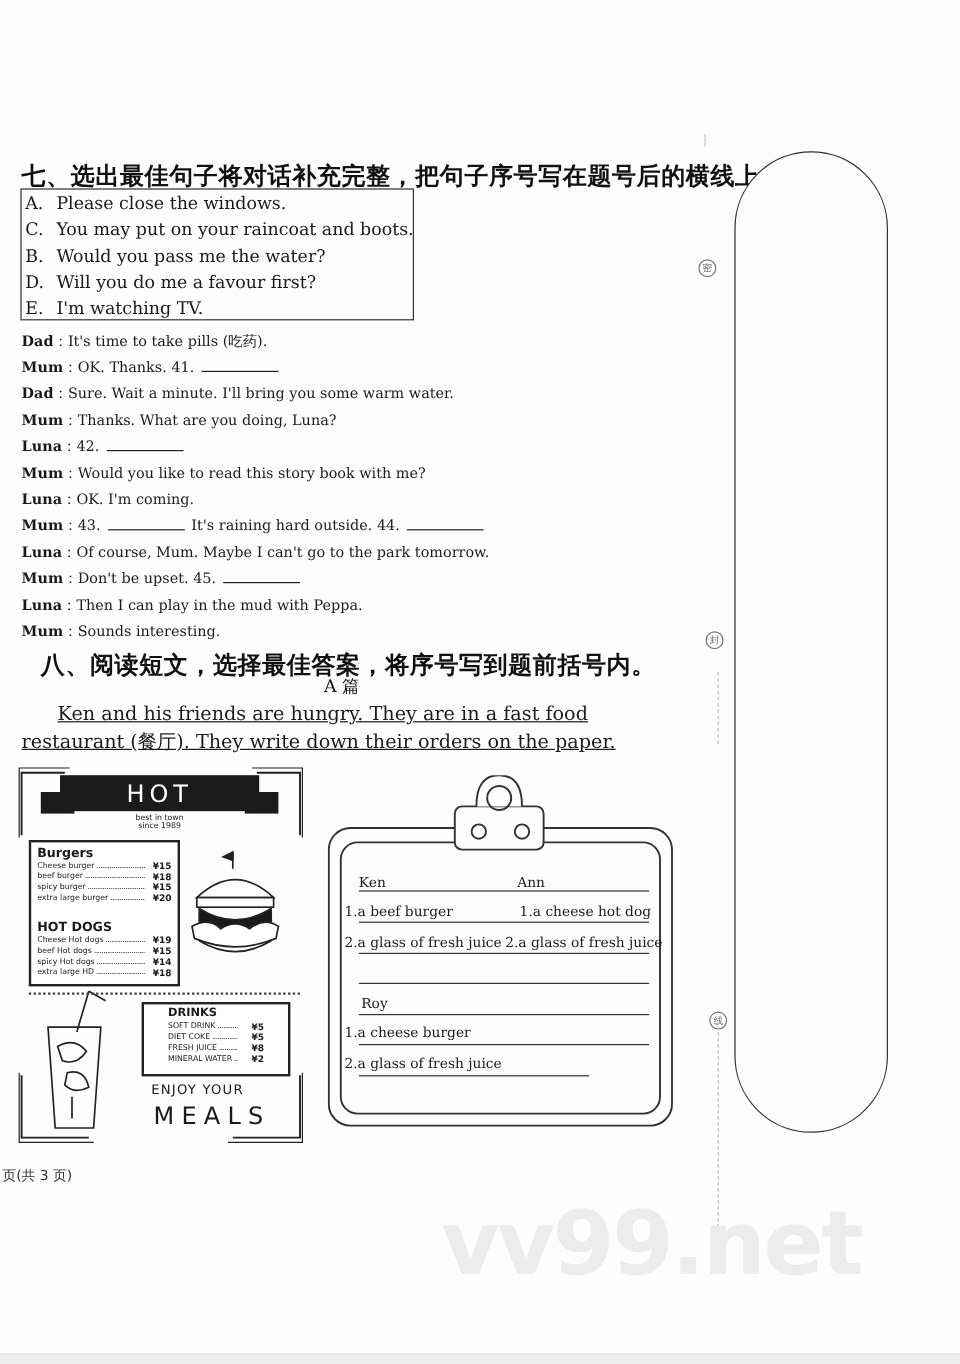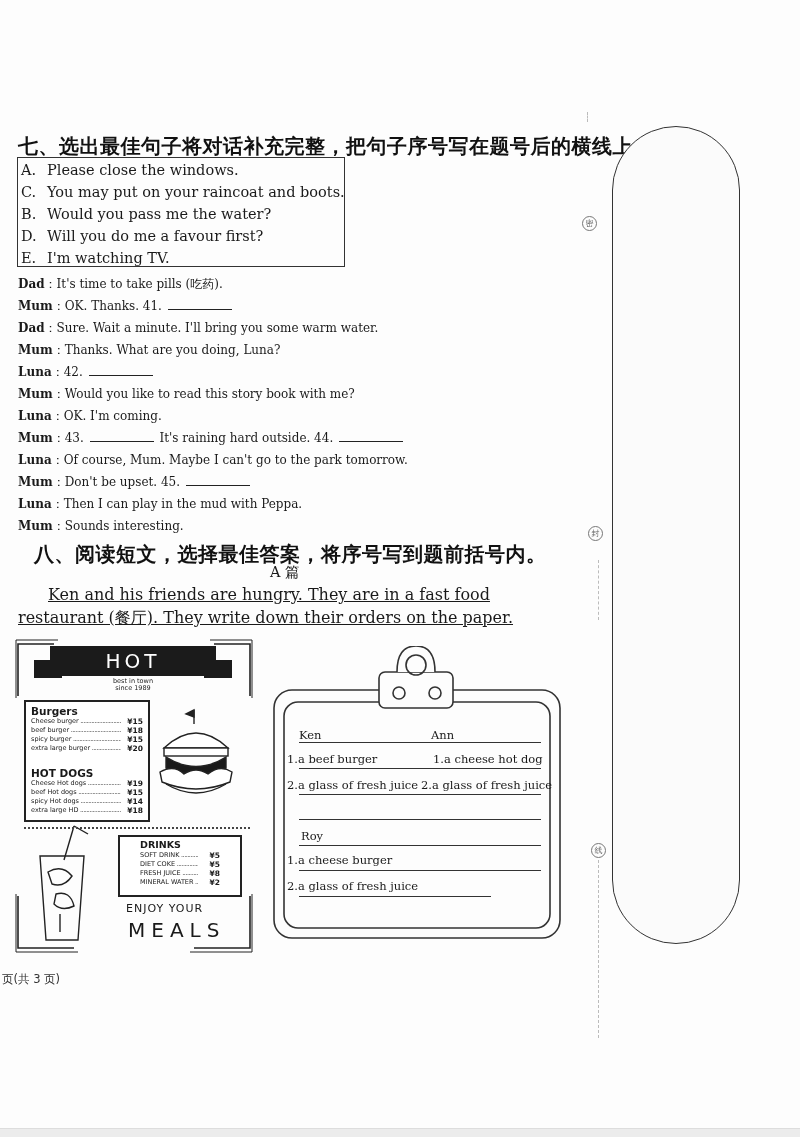--- a/index.html
+++ b/index.html
@@ -225,14 +225,15 @@
 
   <div class="vline" style="left:587px; top:112px; height:10px;"></div>
   <div class="seal" style="left:582px; top:216px;">密</div>
   <div class="seal" style="left:588px; top:526px;">封</div>
   <div class="vline" style="left:598px; top:560px; height:60px;"></div>
   <div class="seal" style="left:591px; top:843px;">线</div>
   <div class="vline" style="left:598px; top:860px; height:178px;"></div>
   <div class="capsule"></div>
 
   <div class="page-footer">页(共 3 页)</div>
+  <div class="watermark">vv99.net</div>
   <div class="bottom-strip"></div>
 </div>
 
 </body></html>

